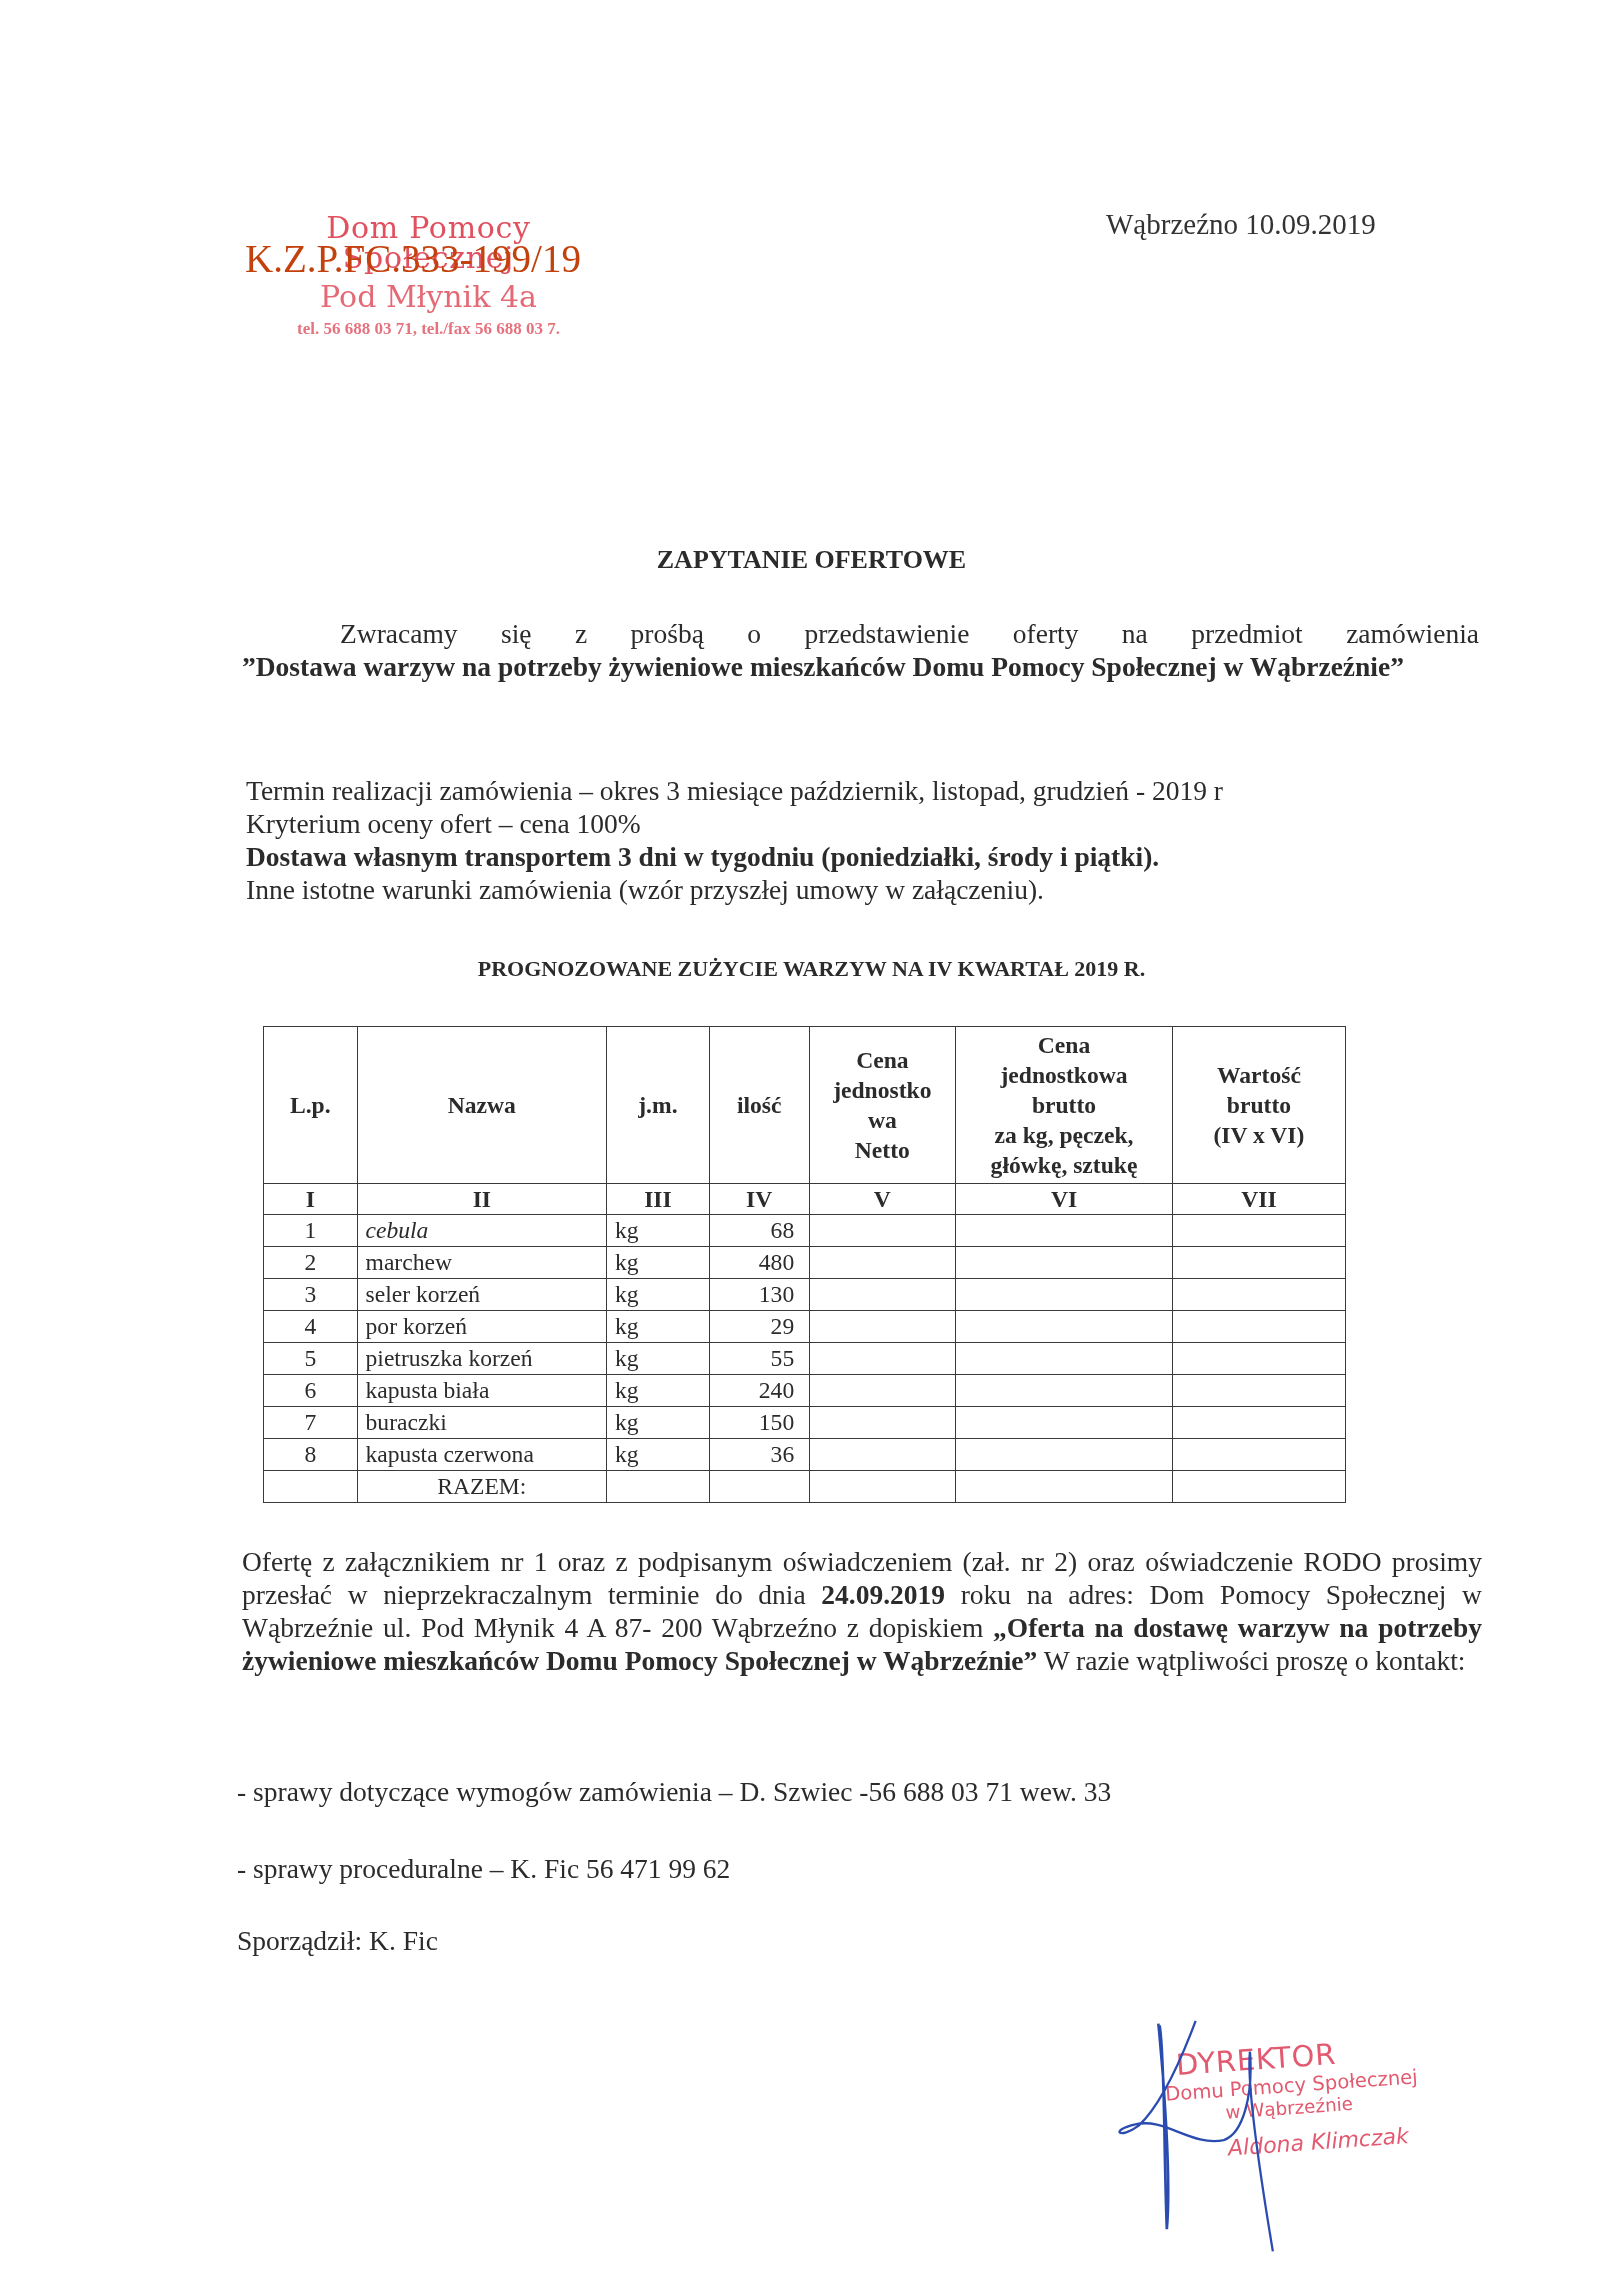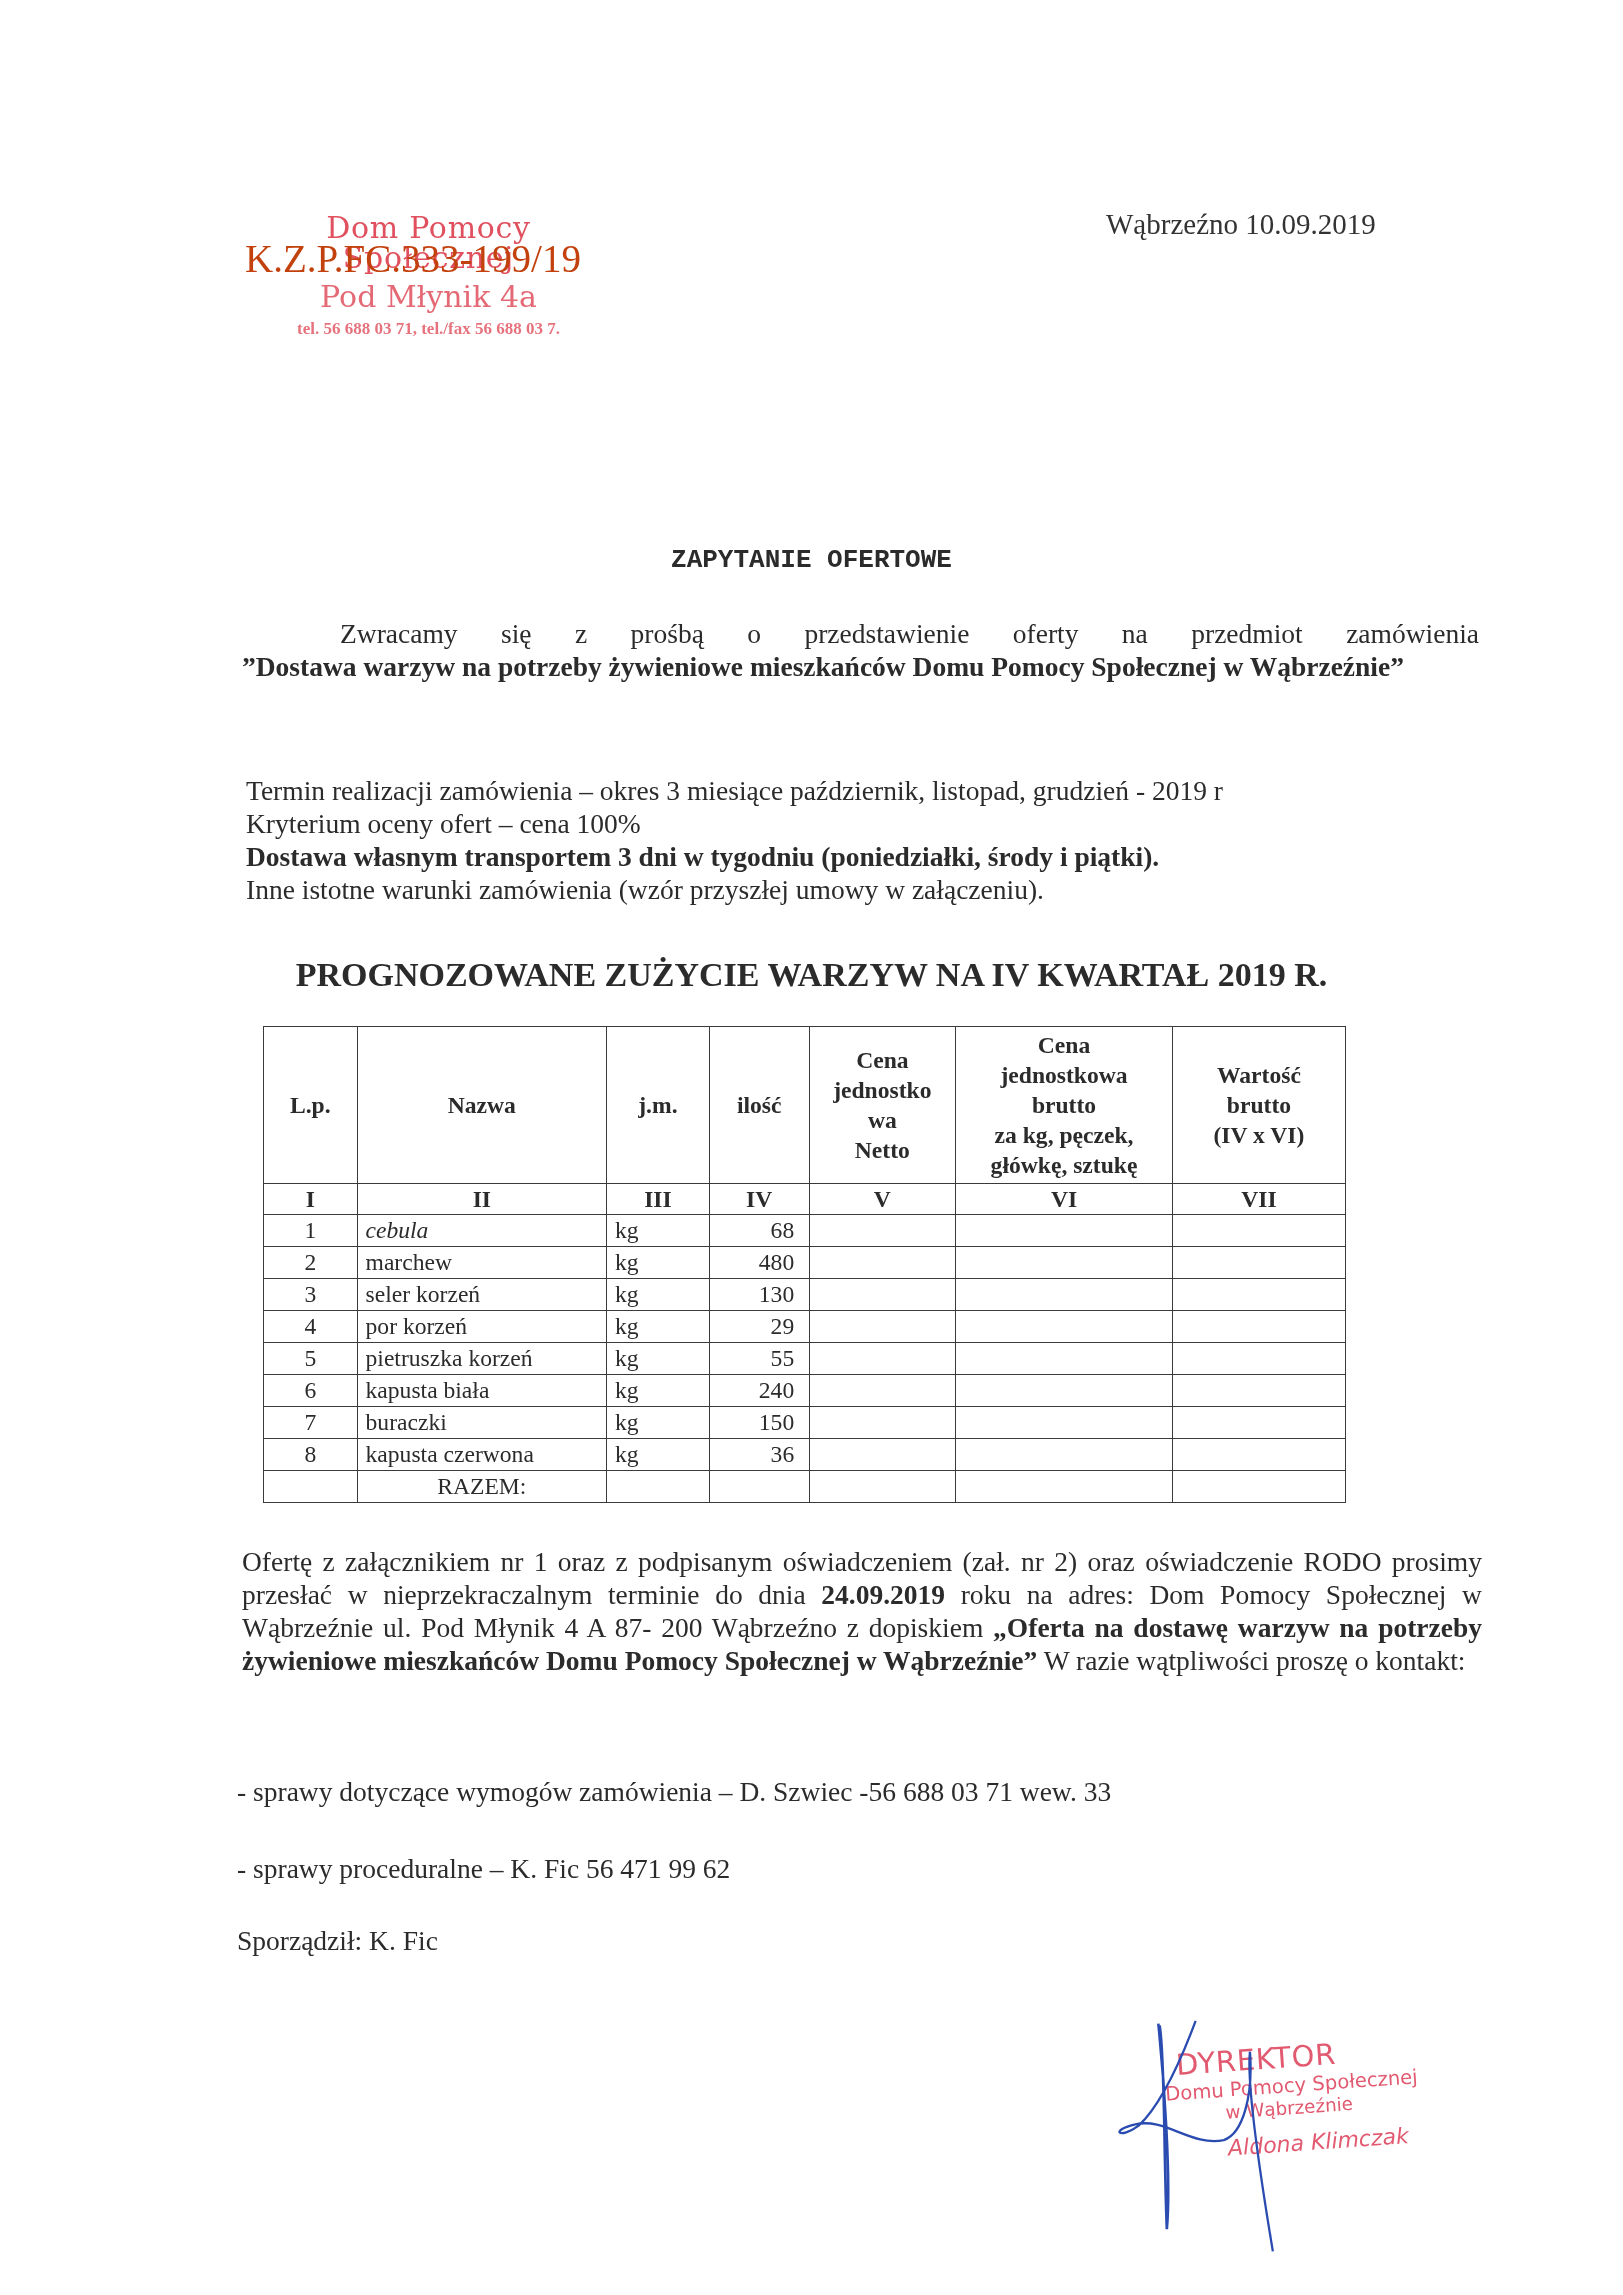--- a/index.html
+++ b/index.html
@@ -35,35 +35,35 @@
 
 <div class="abs stamp" style="left:245px; top:213px; width:367px;">
   <div class="l1">Dom Pomocy Społecznej</div>
   <div class="l2" style="margin-top:9.2px; opacity:.85;">Pod Młynik 4a</div>
   <div class="l4" style="margin-top:7.9px;font-family:Liberation Serif, serif;">tel. 56 688 03 71, tel./fax 56 688 03 7.</div>
 </div>
 <div class="abs ref" style="left:245px; top:236px;">K.Z.P.FC.333-199/19</div>
 
 <div class="abs date" style="left:1106px; top:208px;">Wąbrzeźno 10.09.2019</div>
 
-<div class="abs title" style="left:0; top:545px; width:1623px;font-family:Liberation Mono, monospace;">ZAPYTANIE OFERTOWE</div>
+<div class="abs title" style="left:0; top:545px; width:1623px;">ZAPYTANIE OFERTOWE</div>
 
 <div class="abs para" style="left:242px; top:617px; width:1237px;">
   <div style="text-indent:98px; text-align-last:justify;">Zwracamy się z prośbą o przedstawienie oferty na przedmiot zamówienia</div>
   <div style="font-weight:bold;">”Dostawa warzyw na potrzeby żywieniowe mieszkańców Domu Pomocy Społecznej w Wąbrzeźnie”</div>
 </div>
 
 <div class="abs line" style="left:246px; top:774px; width:1244px;">
   <div>Termin realizacji zamówienia – okres 3 miesiące październik, listopad, grudzień - 2019 r</div>
   <div>Kryterium oceny ofert – cena 100%</div>
   <div style="font-weight:bold;">Dostawa własnym transportem 3 dni w tygodniu (poniedziałki, środy i piątki).</div>
   <div>Inne istotne warunki zamówienia (wzór przyszłej umowy w załączeniu).</div>
 </div>
 
-<div class="abs" style="left:0; width:1623px; text-align:center; top:956px; font-size:34px; font-weight:bold;">PROGNOZOWANE ZUŻYCIE WARZYW NA IV KWARTAŁ  2019 R.</div>
+<div class="abs" style="left:0; width:1623px; text-align:center; top:956px; font-size:22px; font-weight:bold;">PROGNOZOWANE ZUŻYCIE WARZYW NA IV KWARTAŁ  2019 R.</div>
 
 <table class="t" style="left:263px; top:1026px; width:1083px;">
   <colgroup>
     <col style="width:92px">
       <col style="width:245px">
       <col style="width:101px">
       <col style="width:98px">
     <col style="width:144px">
       <col style="width:213px">
       <col style="width:170px">

